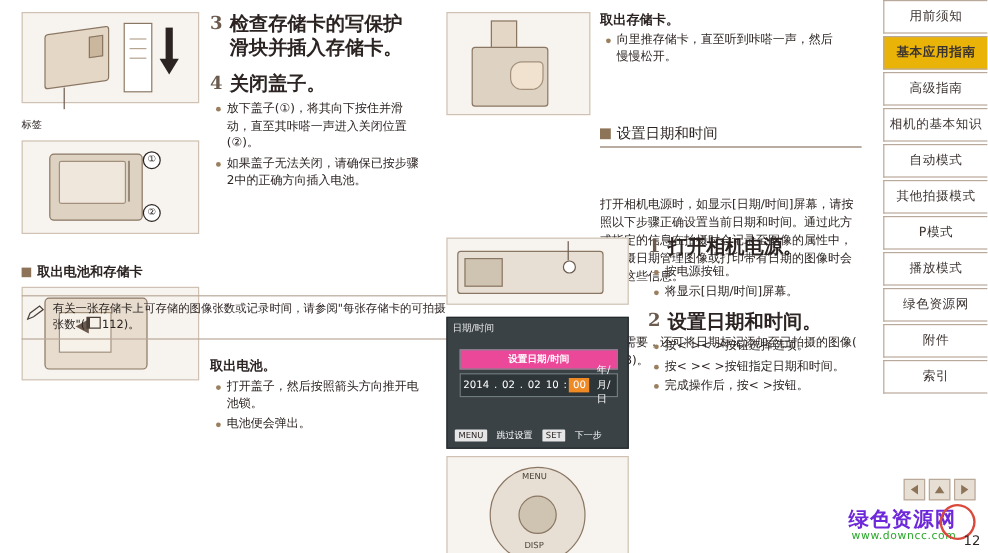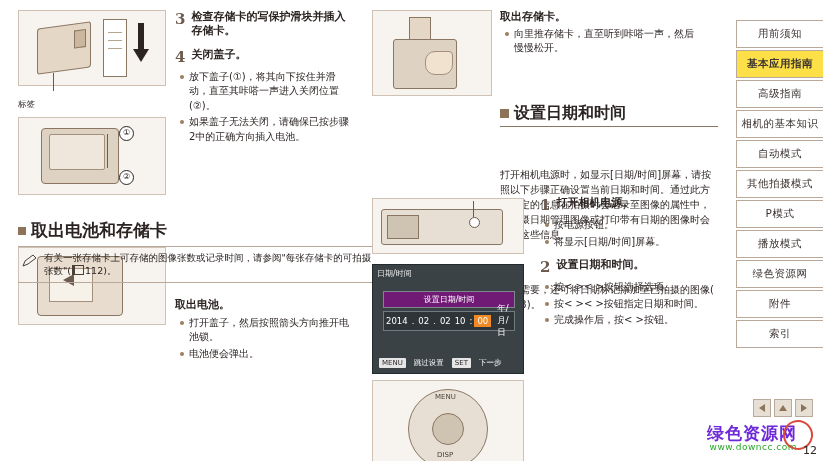--- a/index.html
+++ b/index.html
@@ -21,55 +21,55 @@
     width: 823px;
     height: 461px;
   }
 
   
   .sidebar {
     position: absolute;
     right: 0;
     top: 0;
     width: 87px;
-    padding-top: 20px;
+    padding-top: 0;
     margin-left: 28px;
   }
   .side-item {
     height: 26px;
     border: 1px solid #b9a99a;
     border-right: none;
     background: #ffffff;
     margin-bottom: 2px;
     display: flex;
     align-items: center;
     justify-content: center;
     font-size: 10.5px;
     color: #3b3330;
     letter-spacing: 0.5px;
   }
   .side-item.active {
-    background: #fde047;
+    background: #eab308;
     font-weight: bold;
   }
 
   
   .num {
     font-size: 15px;
     font-weight: bold;
     color: #6b5a4e;
     font-family: "DejaVu Serif", "Liberation Serif", serif;
   }
   .step {
     display: flex;
     gap: 6px;
     margin-bottom: 4px;
   }
   .step-title {
-    font-size: 11px;
+    font-size: 16px;
     font-weight: bold;
     color: #2b2422;
     line-height: 1.25;
   }
   ul.bul {
     list-style: none;
     margin: 3px 0 8px 0;
     padding: 0 0 0 14px;
   }
   ul.bul li {
@@ -293,26 +293,27 @@
   .lcd-title {
     position: absolute;
     left: 4px; top: 3px;
     font-size: 8px;
     color: #e8e8e8;
   }
   .lcd-bar {
     position: absolute;
     left: 10px; top: 26px;
     width: 130px; height: 15px;
-    background: #701a75;
+    background: #ec4899;
     border: 1px solid #7c888c;
     color: #fff;
     font-size: 8px;
     line-height: 15px;
     text-align: center;
+    font-weight: bold;
   }
   .lcd-fields {
     position: absolute;
     left: 10px; top: 46px;
     width: 130px; height: 18px;
     background: #2e3538;
     border: 1px solid #707b7f;
     display: flex;
     align-items: center;
     font-size: 8.5px;
@@ -375,30 +376,30 @@
     gap: 5px;
     border-bottom: 1px solid #8a7763;
     padding-bottom: 2px;
     margin: 8px 0 6px 0;
   }
   .sec-marker {
     width: 9px; height: 9px;
     background: #8d7358;
   }
   .sec-title {
-    font-size: 16px;
-    font-weight: bold;
+    font-size: 12px;
+    font-weight: normal;
     color: #2b2422;
   }
   .sub-head {
     display: flex;
     align-items: center;
     gap: 5px;
     margin: 6px 0 5px 0;
-    font-size: 17px;
+    font-size: 11px;
     font-weight: bold;
     color: #2b2422;
   }
   .sub-marker {
     width: 8px; height: 8px;
     background: #8d7358;
   }
 
   
   .note {

